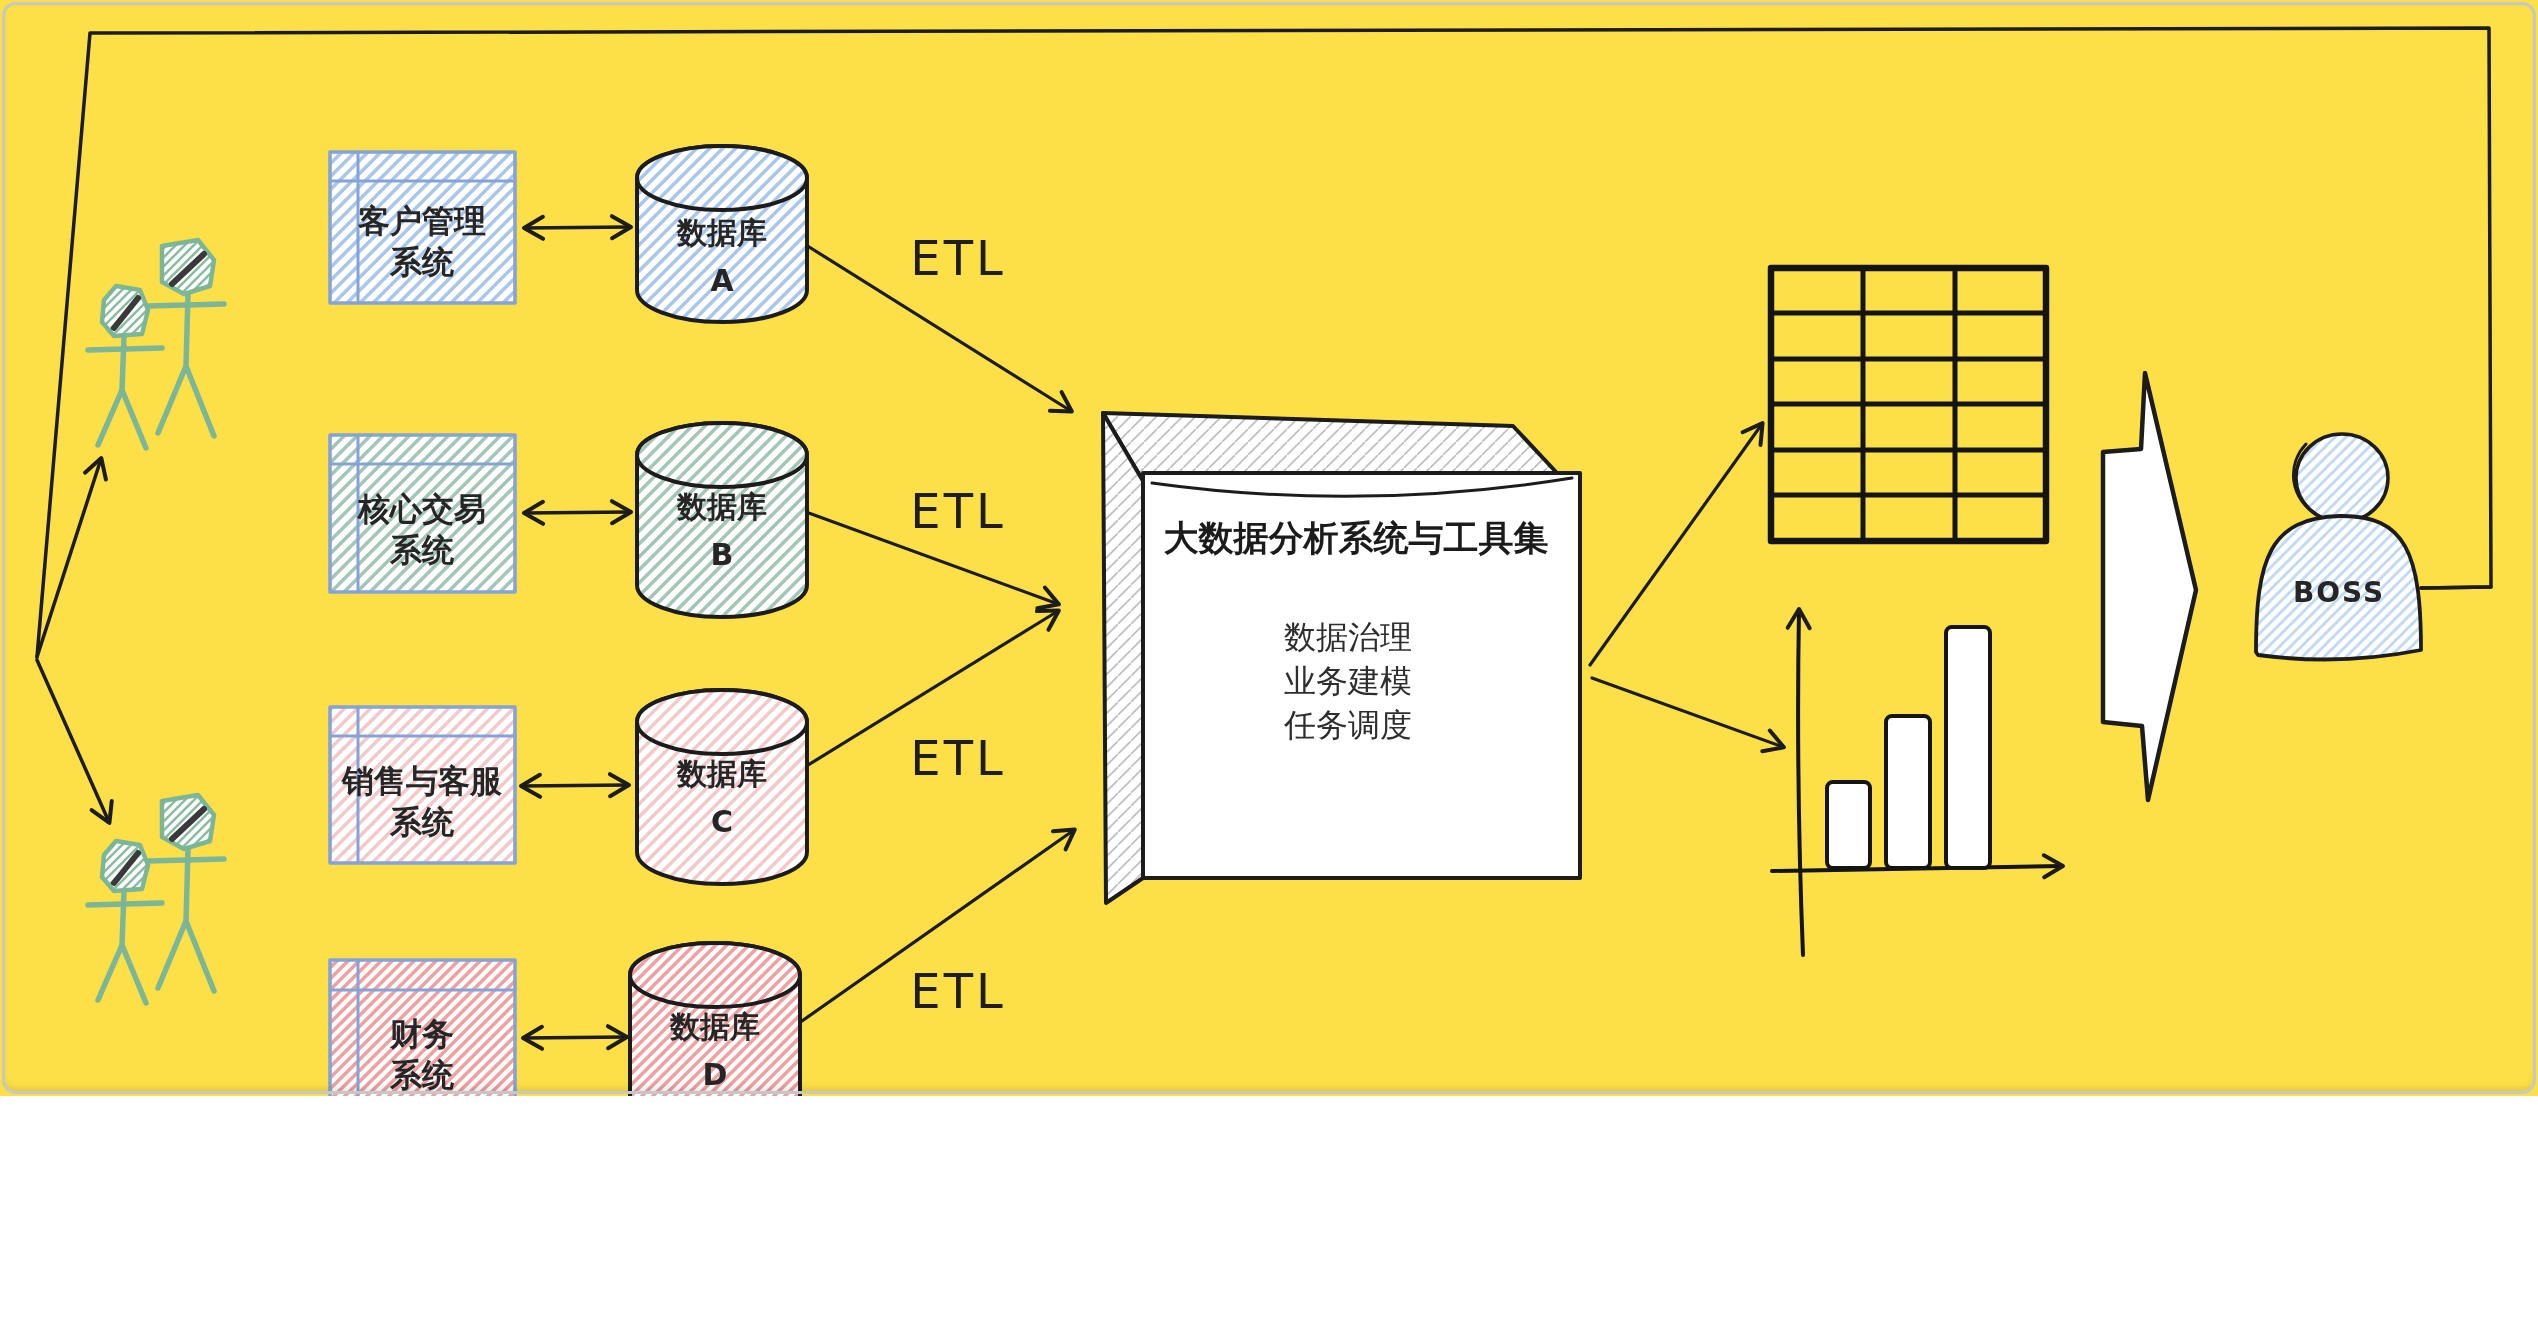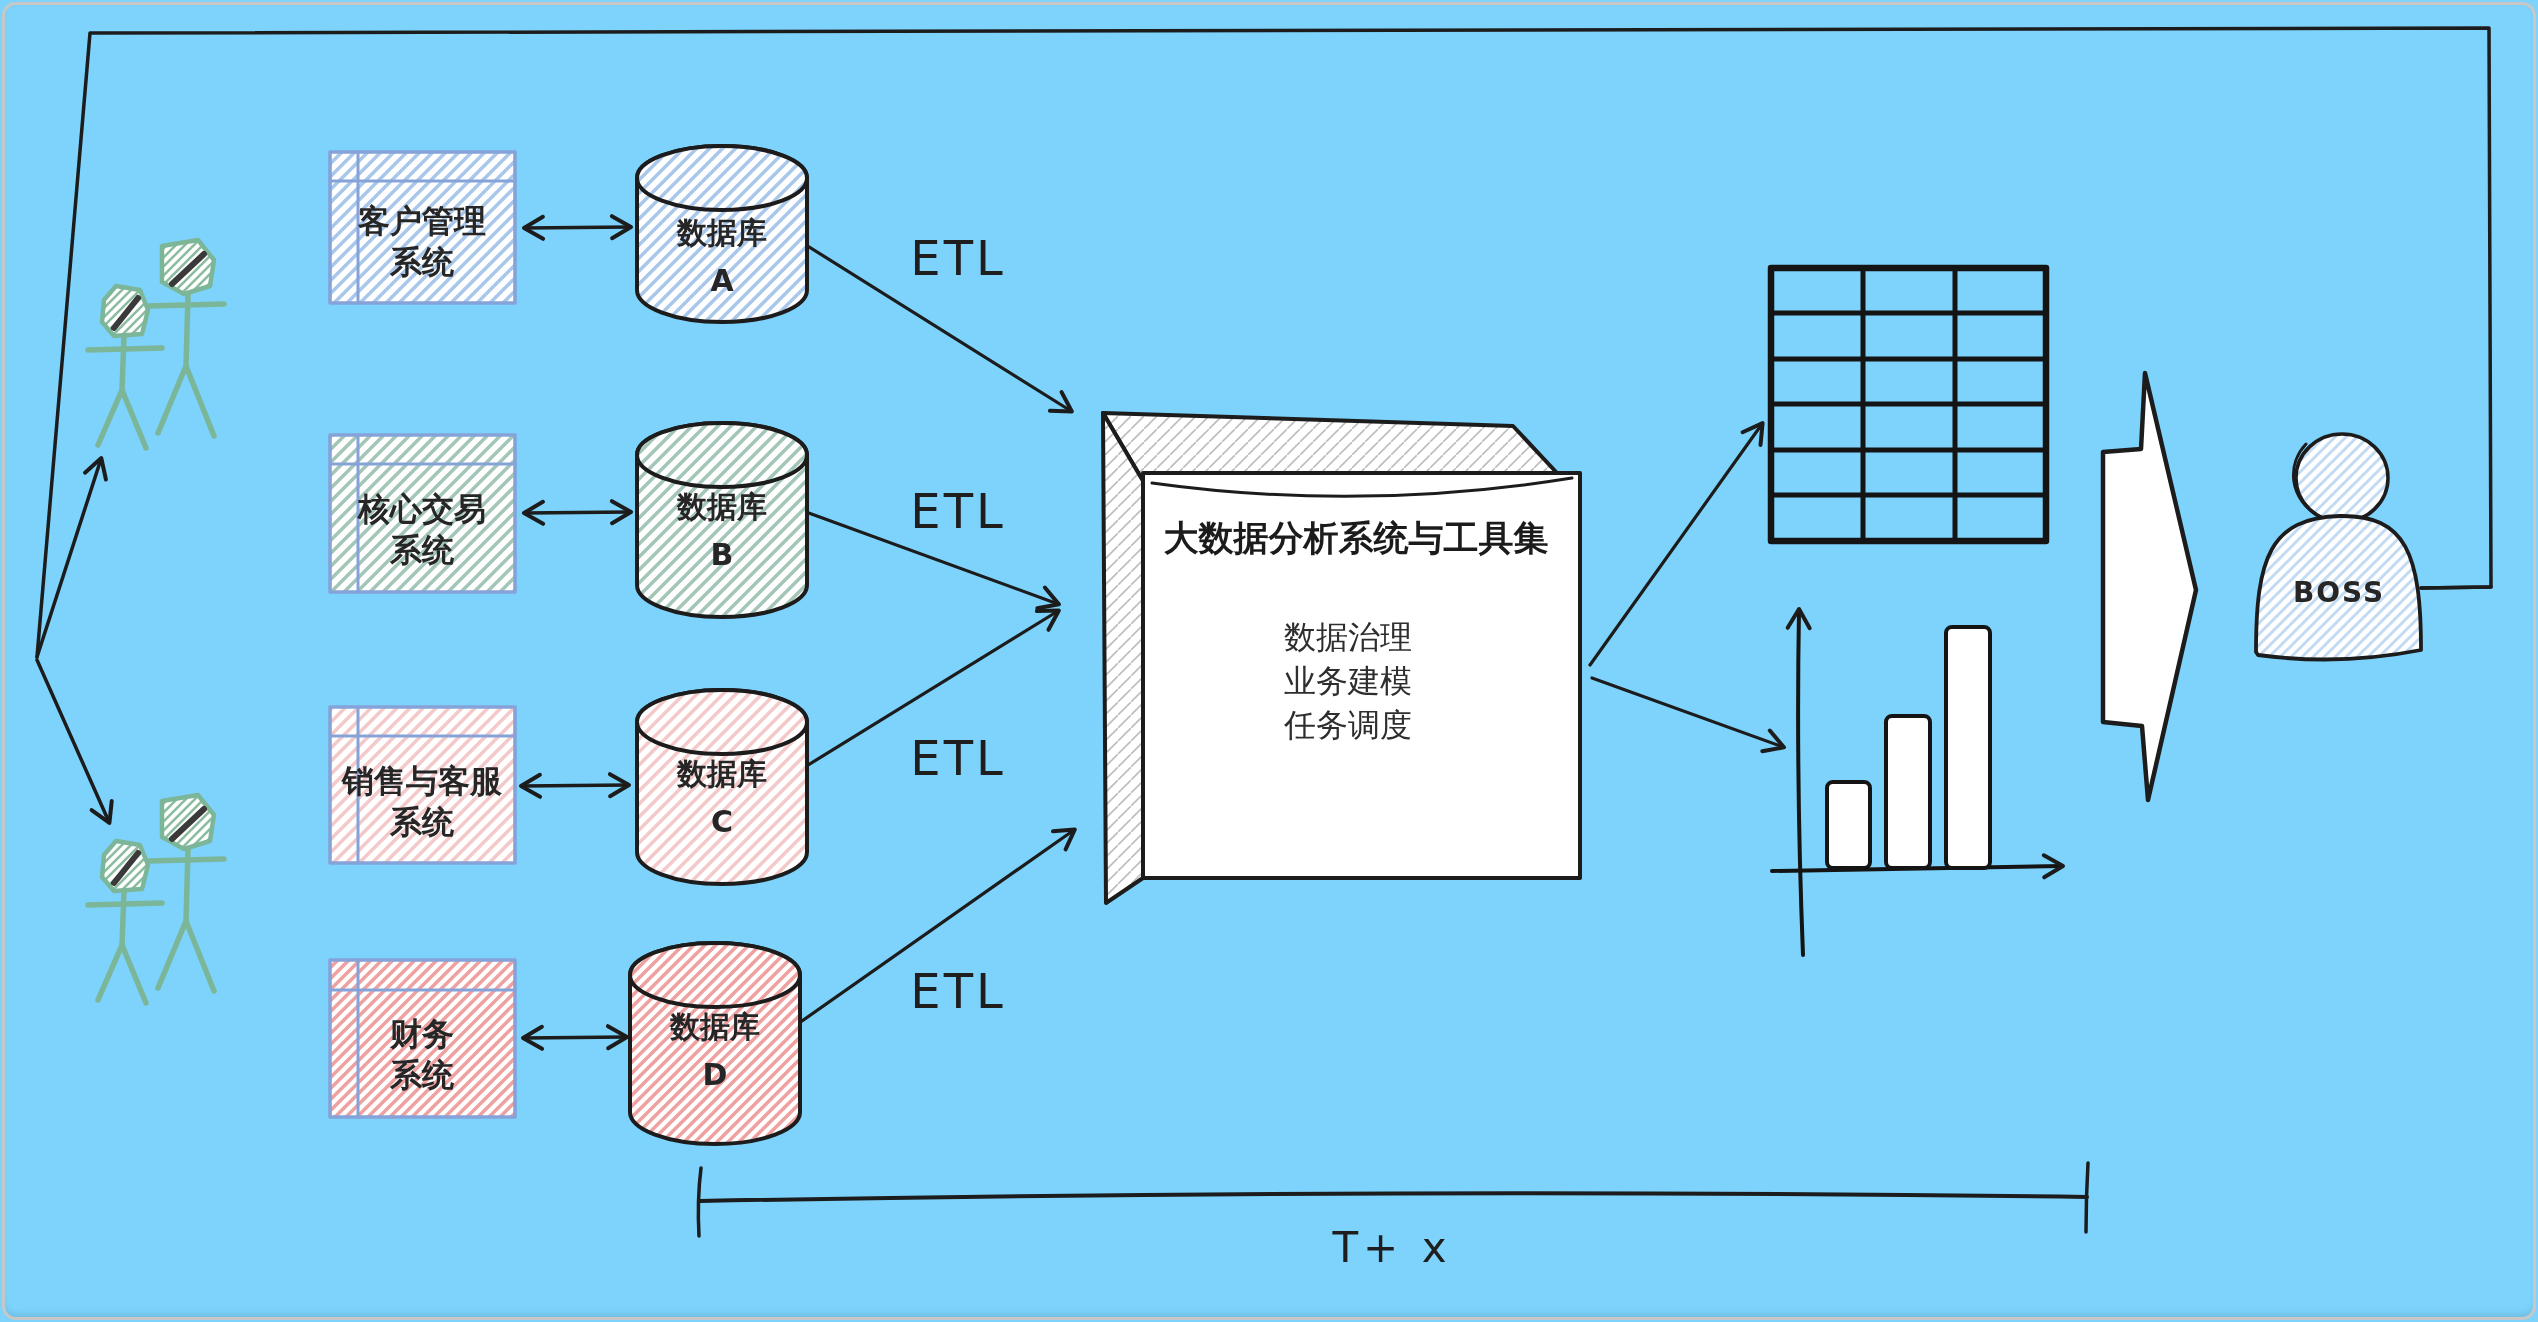--- a/index.html
+++ b/index.html
@@ -1,16 +1,16 @@
 <!DOCTYPE html>
 <html><head>
 <meta charset="utf-8">
 <style>
   html,body{margin:0;padding:0;background:#ffffff;}
-  .canvas{position:relative;width:2538px;height:1322px;background:#7dd3fc;overflow:hidden;
+  .canvas{position:relative;width:2538px;height:1096px;background:#fde047;overflow:hidden;
           font-family:"DejaVu Sans",sans-serif;}
   .frame{position:absolute;inset:2px;border:3px solid #c7c7c7;border-radius:14px;
          box-shadow:inset 0 -7px 10px -6px rgba(0,0,0,.16), inset 0 2px 4px -3px rgba(0,0,0,.08);
          pointer-events:none;}
   svg.diagram{position:absolute;left:0;top:0;}
   .t{fill:#262626;font-family:"DejaVu Sans",sans-serif;}
   .sys{font-size:32px;font-weight:700;text-anchor:middle;}
   .db{font-size:30px;font-weight:700;text-anchor:middle;}
   .etl{font-size:48px;text-anchor:middle;letter-spacing:3px;fill:#1e1e1e;}
   .title{font-size:35px;font-weight:700;text-anchor:middle;fill:#1b1b1b;}

